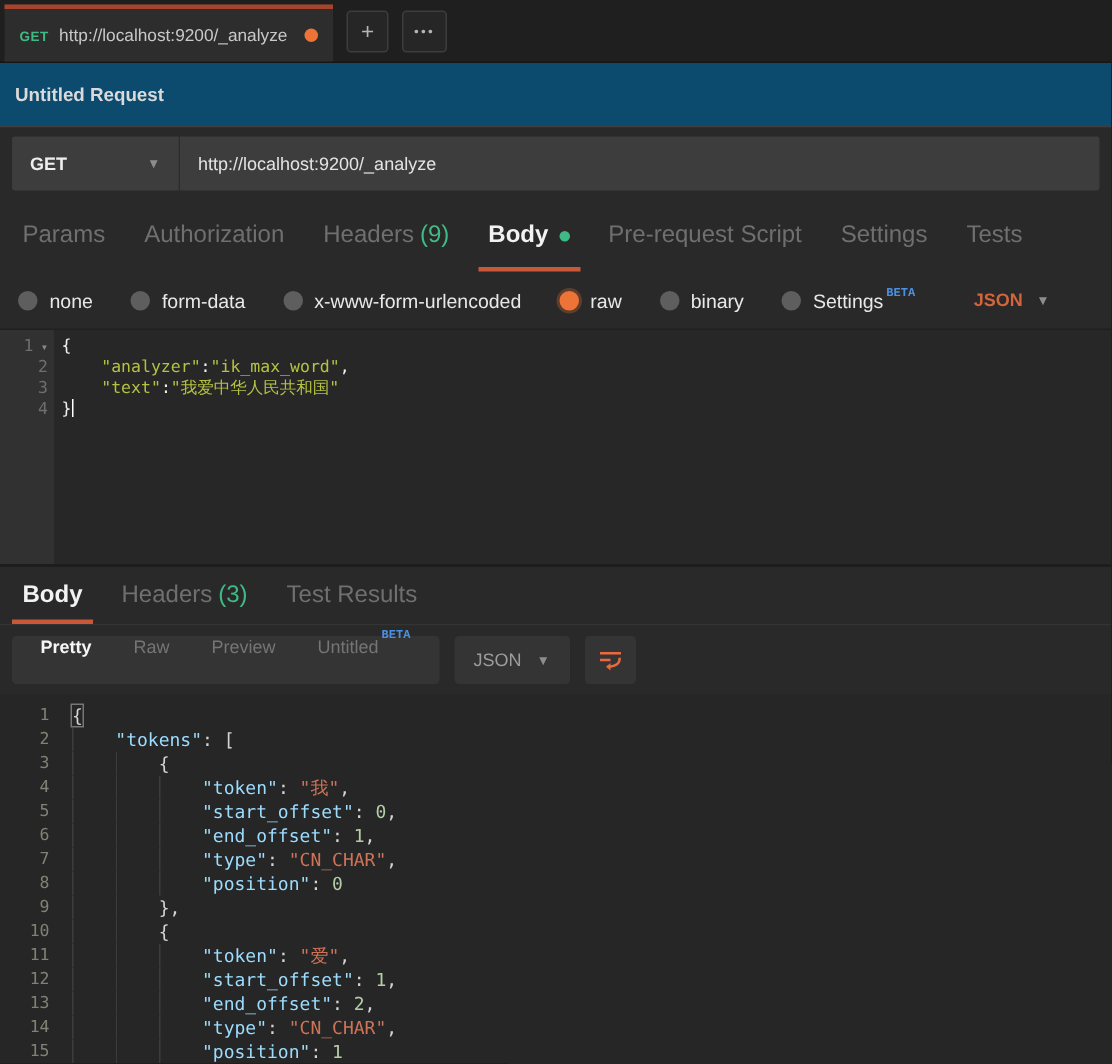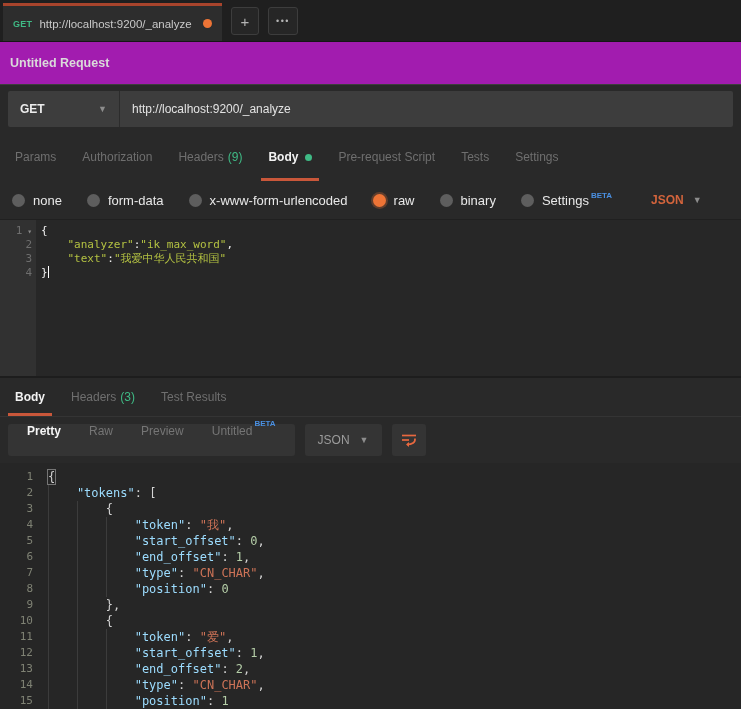--- a/index.html
+++ b/index.html
@@ -12,47 +12,47 @@
            padding:0 10px;box-sizing:border-box;}
   .maintab .m{color:#3fba85;font-size:9px;font-weight:700;margin-right:7px;letter-spacing:.3px;}
   .maintab .t{color:#c9c9c9;font-size:11.5px;white-space:nowrap;overflow:hidden;flex:1;}
   .maintab .dot{width:9px;height:9px;border-radius:50%;background:#ed7436;margin-left:6px;flex:0 0 auto;}
   .tbtn{height:28px;min-width:28px;border:1px solid #3d3d3d;border-radius:3px;background:#262626;color:#b5b5b5;
         display:flex;align-items:center;justify-content:center;margin:0 0 6px 9px;box-sizing:border-box;padding:0 7px;}
   .tbtn.plus{font-size:15px;font-weight:400;}
   .tbtn.more{font-size:9px;letter-spacing:1.5px;}
 
   
-  .title-row{flex:0 0 42px;display:flex;align-items:center;padding:0 10px;background:#a21caf;border-bottom:1px solid #3e3e3e;}
+  .title-row{flex:0 0 42px;display:flex;align-items:center;padding:0 10px;background:#0c4a6e;border-bottom:1px solid #3e3e3e;}
   .title-row .h{font-size:12.5px;font-weight:700;color:#dadada;}
   .url-row{flex:0 0 48px;display:flex;align-items:center;padding:0 8px;background:#292929;}
   .method{flex:0 0 112px;height:36px;background:#3d3d3d;display:flex;align-items:center;padding:0 12px;
           box-sizing:border-box;border-right:1px solid #2c2c2c;border-radius:2px 0 0 2px;}
   .method .mv{color:#ededed;font-size:12px;font-weight:700;}
   .chev{margin-left:auto;color:#8d8d8d;font-size:9px;}
   .urlbox{flex:1;height:36px;background:#3d3d3d;display:flex;align-items:center;padding:0 12px;
           color:#e3e3e3;font-size:12px;border-radius:0 2px 2px 0;box-sizing:border-box;}
 
   
   .tabs-strip{display:flex;align-items:stretch;padding:0 2px;background:#292929;}
   .req-tabs{flex:0 0 48px;}
   .resp-tabs{flex:0 0 38px;border-top:2px solid #1d1d1d;border-bottom:1px solid #343434;}
-  .rtab{display:flex;align-items:center;padding:0 13px;color:#6f6f6f;font-size:12px;position:relative;}
+  .rtab{display:flex;align-items:center;padding:0 13px;color:#6f6f6f;font-size:16px;position:relative;}
   .rtab.active{color:#f2f2f2;font-weight:700;}
   .rtab.active::after{content:"";position:absolute;left:6px;right:6px;bottom:0;height:3px;background:#c9573a;}
   .rtab .count{color:#3fba85;margin-left:4px;}
   .greendot{width:7px;height:7px;border-radius:50%;background:#3fba85;margin-left:7px;}
 
   
   .modes-row{flex:0 0 38px;display:flex;align-items:center;padding:0 12px;background:#292929;border-bottom:1px solid #202020;}
   .mode{display:flex;align-items:center;margin-right:25px;}
   .radio{width:13px;height:13px;border-radius:50%;background:#5e5e5e;margin-right:8px;flex:0 0 auto;}
   .mode.selected .radio{background:#ed7436;box-shadow:0 0 0 2px rgba(237,116,54,.28);}
   .mode .ml{color:#e8e8e8;font-size:13px;}
-  .beta{color:#4a90e2;font-size:8px;font-weight:700;margin-left:2px;position:relative;top:-5px;}
+  .beta{color:#4a90e2;font-size:8px;font-weight:700;margin-left:2px;position:relative;top:-5px;font-family:Liberation Mono, monospace;}
   .rawtype{margin-left:14px;display:flex;align-items:center;color:#d3643c;font-size:12px;font-weight:600;}
   .rawtype .chev{margin-left:9px;}
 
   
   .req-editor{flex:0 0 156px;display:flex;background:#272727;font-family:"DejaVu Sans Mono",monospace;
               font-size:11px;line-height:14px;overflow:hidden;}
   .req-gutter{flex:0 0 36px;background:#313131;color:#6e6e6e;text-align:right;padding:4px 4px 0 0;box-sizing:border-box;}
   .req-gutter .gl{height:14px;white-space:nowrap;}
   .fold{font-size:8px;color:#8a8a8a;}
   .req-code{padding:4px 0 0 5px;white-space:pre;color:#f0f0f0;}
@@ -129,24 +129,24 @@
         <span class="count">(9)</span>
       </div>
       <div class="rtab active">
         <span>Body</span>
         <span class="greendot"></span>
       </div>
       <div class="rtab">
         <span>Pre-request Script</span>
       </div>
       <div class="rtab">
+        <span>Settings</span>
+      </div>
+      <div class="rtab">
         <span>Tests</span>
-      </div>
-      <div class="rtab">
-        <span>Settings</span>
       </div>
     </div>
 
   <div class="modes-row">
     <span id="modes" style="display:flex;align-items:center;">
         <div class="mode">
           <span class="radio"></span>
           <span class="ml">none</span>
         </div>
         <div class="mode">

